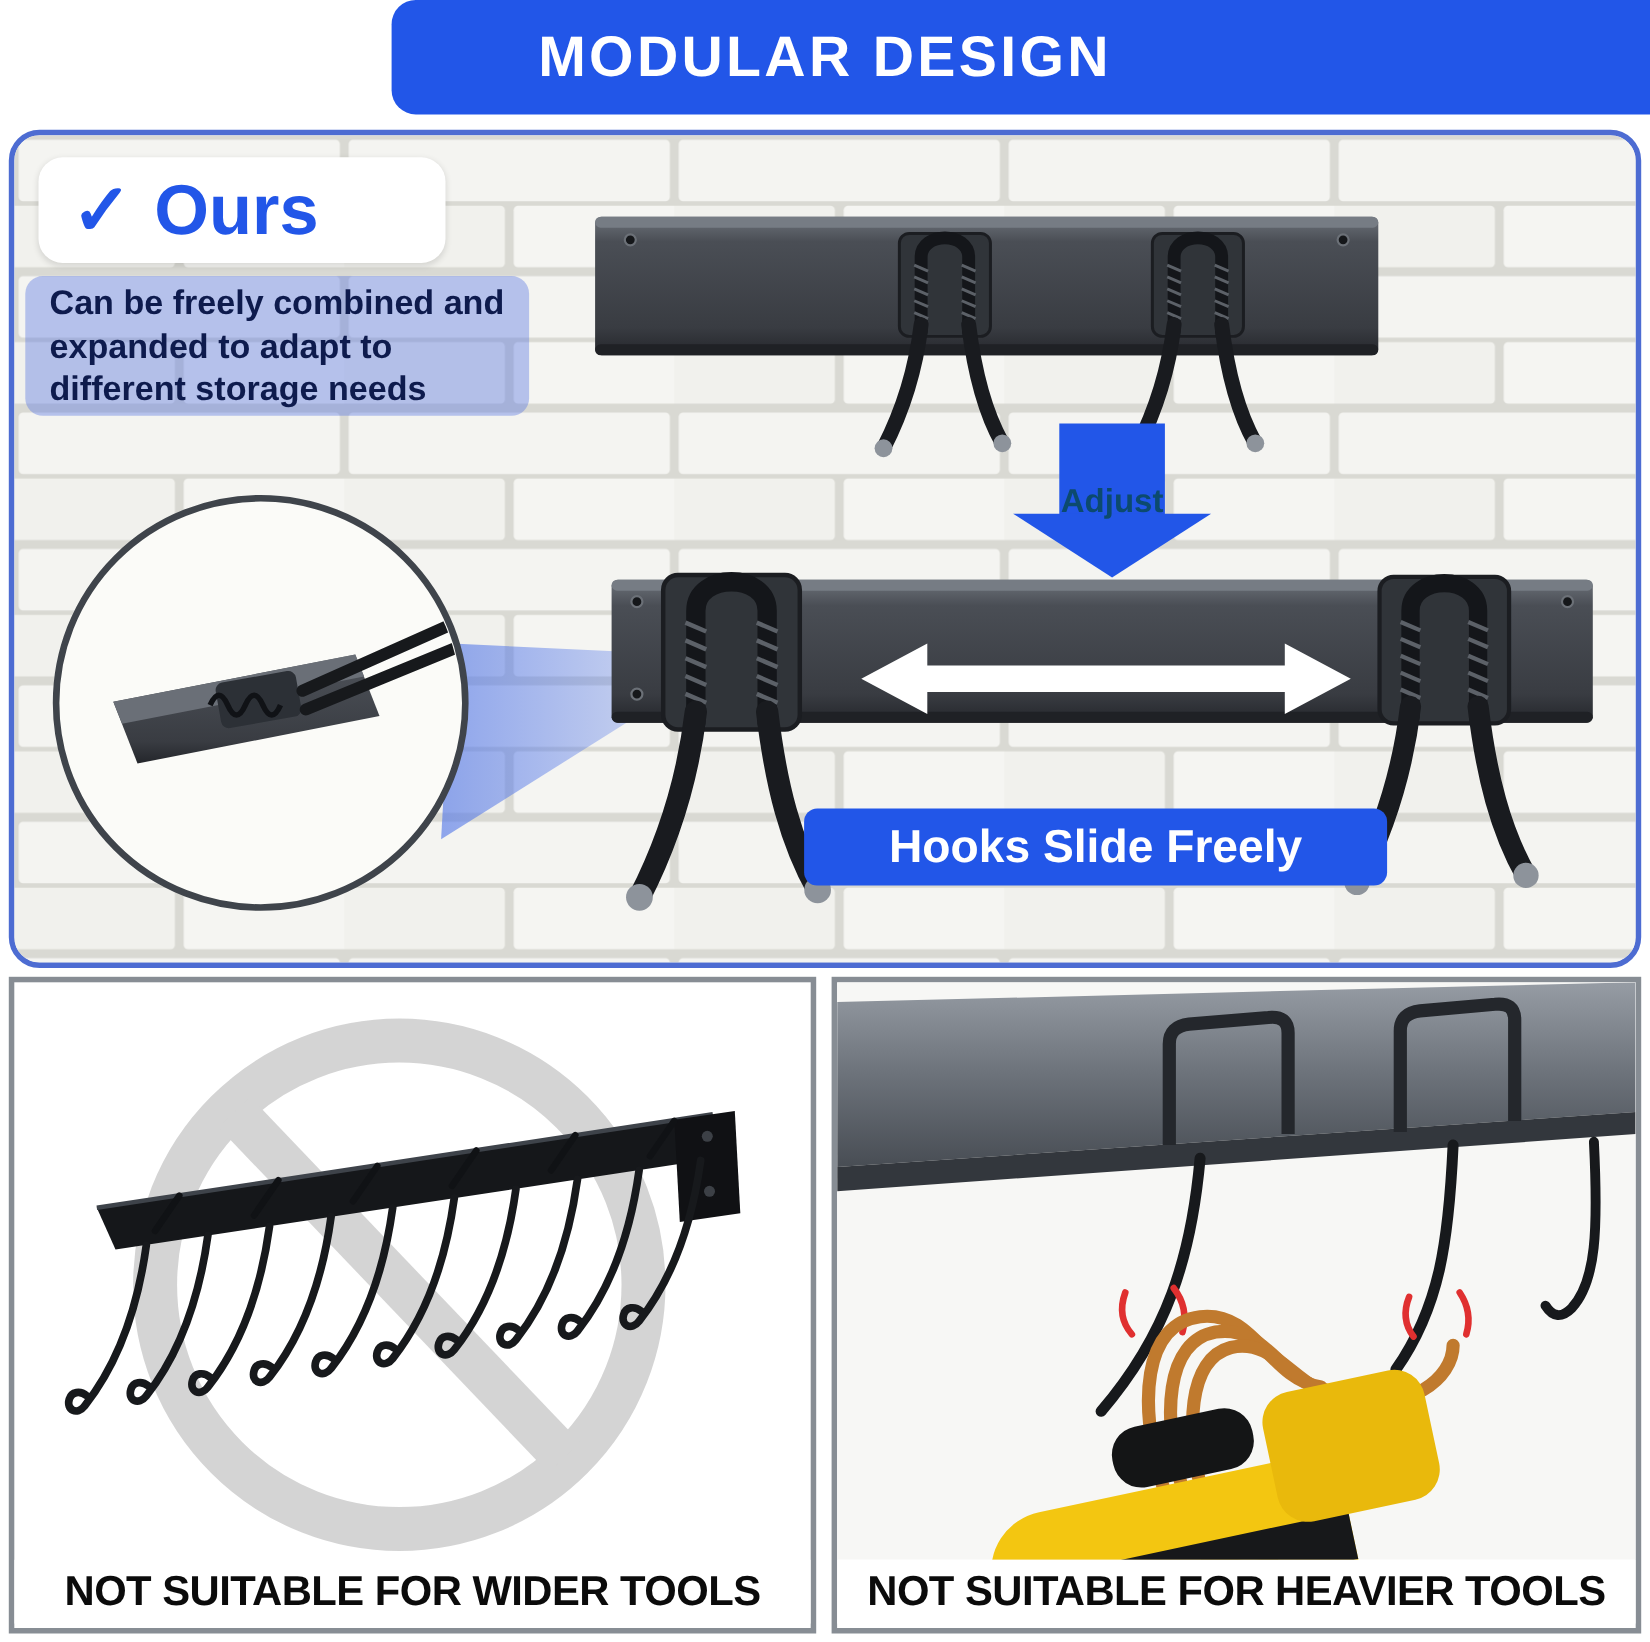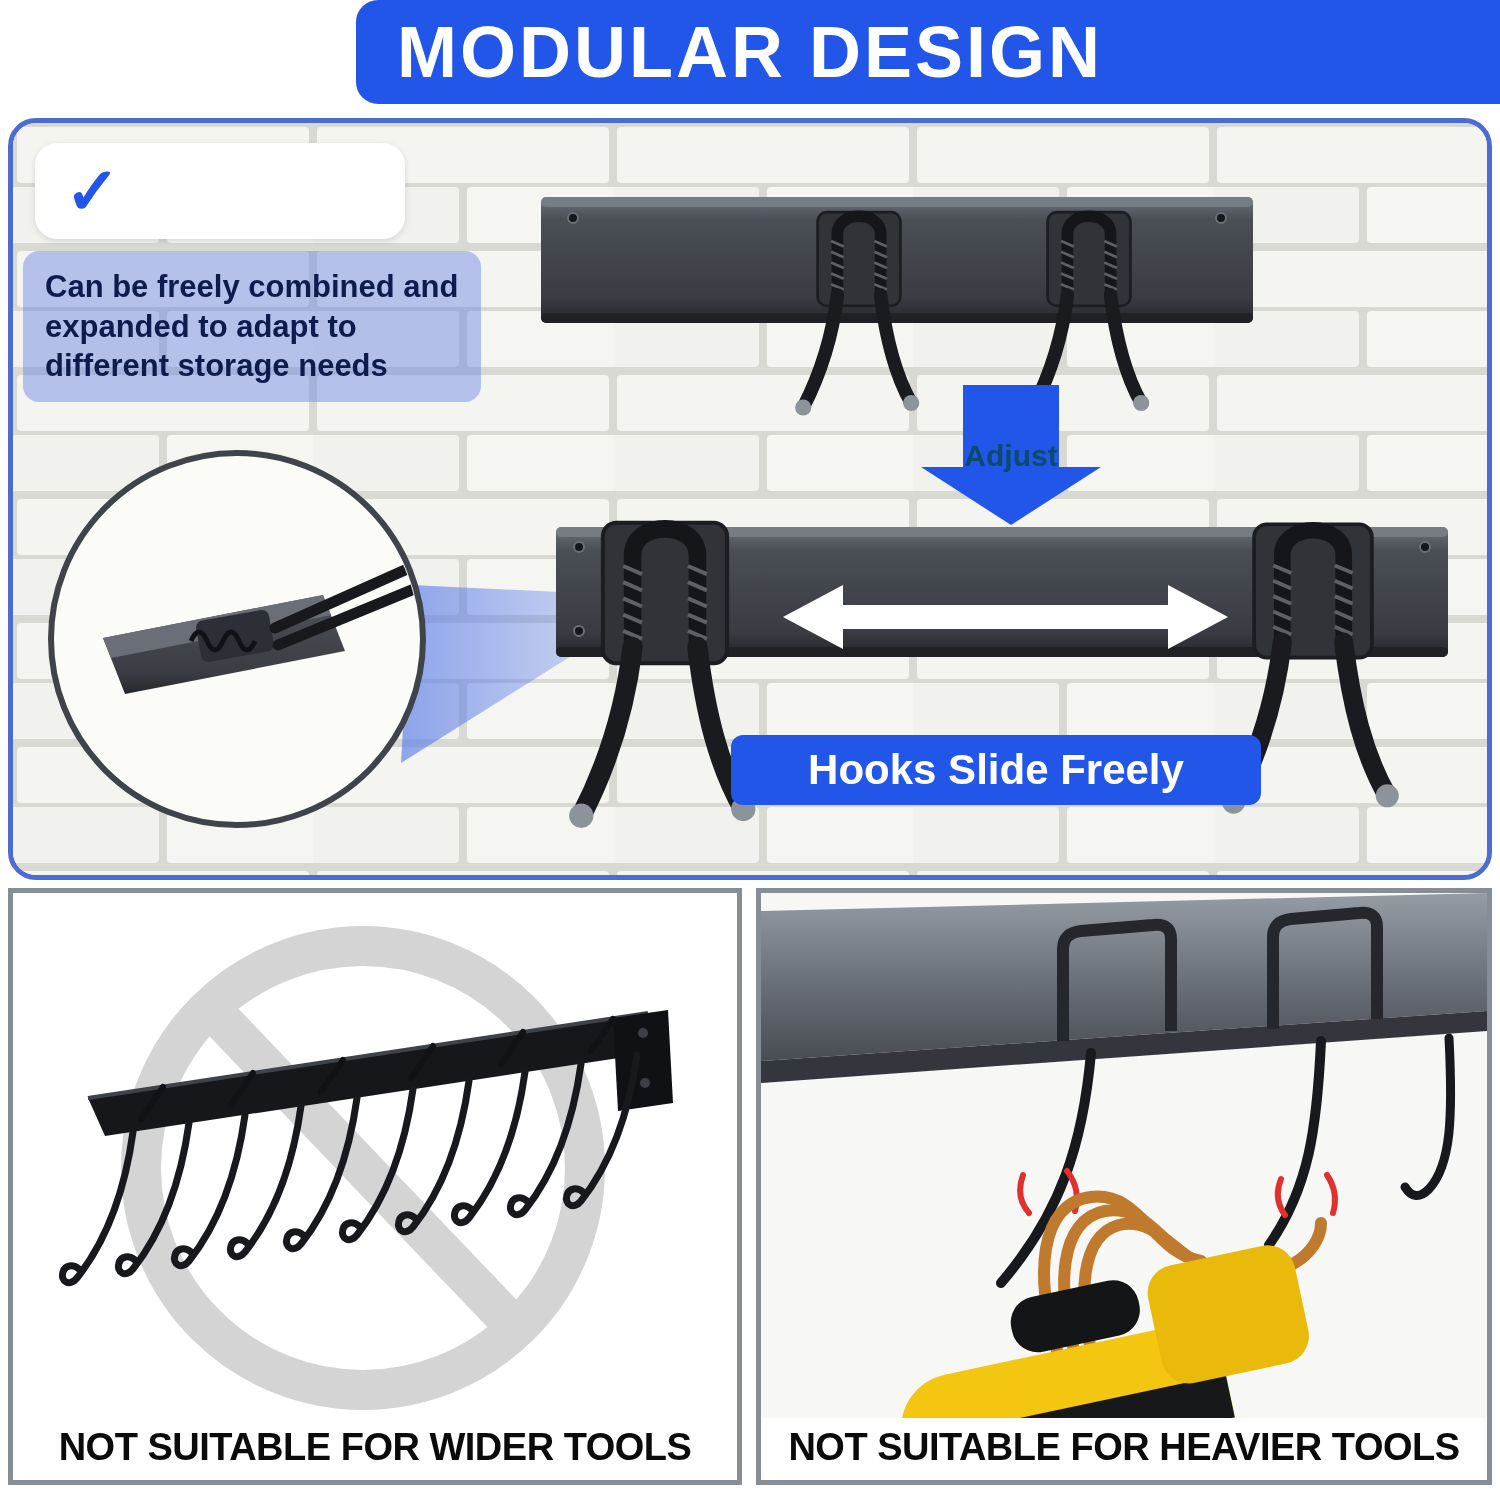--- a/index.html
+++ b/index.html
@@ -4,38 +4,38 @@
 <style>
   * { margin:0; padding:0; box-sizing:border-box; }
   html,body { width:1500px; height:1493px; overflow:hidden; background:#fff;
               font-family:"Liberation Sans", sans-serif; }
   .page { position:relative; width:1500px; height:1493px; background:#fff; }
 
   
   .top-bar { position:absolute; left:356px; top:0; right:0; height:104px;
              background:#2256e8; border-radius:22px 0 0 22px; }
   .page-title { position:absolute; left:0; top:0; right:0; height:104px; line-height:104px;
-                text-align:center; color:#fff; font-size:72px; font-weight:800;
+                text-align:center; color:#fff; font-size:52px; font-weight:800;
                 letter-spacing:3px; }
 
   
   .main-panel { position:absolute; left:8px; top:118px; width:1484px; height:762px;
                 border:5px solid #4d6cd2; border-radius:28px; overflow:hidden;
                 background:#f1f1ee; }
   .scene { position:absolute; left:0; top:0; width:1474px; height:752px; }
 
   .ours-badge { position:absolute; left:22px; top:20px; width:370px; height:96px;
                 background:#fff; border-radius:22px; display:flex; align-items:center;
                 gap:20px; padding-left:30px; box-shadow:0 2px 6px rgba(0,0,0,0.12); }
   .ours-check { color:#2256e8; font-size:66px; font-weight:900; line-height:1; }
   .ours-label { color:#2256e8; font-size:64px; font-weight:800; line-height:1; }
 
   .ours-desc { position:absolute; left:10px; top:128px; width:458px;
                background:rgba(92,122,226,0.42); border-radius:16px;
-               padding:16px 22px; font-size:31px; font-weight:700; color:#0e1b4d;
+               padding:4px 22px; font-size:31px; font-weight:700; color:#0e1b4d;
                line-height:1.28; }
 
   .adjust-label { position:absolute; left:933px; top:316px; width:130px;
                   text-align:center; color:#0c4a6e; font-size:30px; font-weight:700; }
 
   .slide-banner { position:absolute; left:718px; top:612px; width:530px; height:70px;
                   background:#2256e8; border-radius:12px; display:flex;
                   align-items:center; justify-content:center;text-align:center; }
   .slide-banner span { color:#fff; font-size:42px; font-weight:700; }
 
@@ -145,20 +145,21 @@
           <rect x="185" y="492" width="74" height="42" rx="7" fill="#2c3036" transform="rotate(-10 222 513)"></rect>
           <path d="M 430,430 L 262,505" stroke="#17191c" stroke-width="11" stroke-linecap="round"></path>
           <path d="M 428,455 L 265,522" stroke="#17191c" stroke-width="11" stroke-linecap="round"></path>
           <path d="M 178,518 q 8,-18 16,0 q 8,18 16,0 q 8,-18 16,0 q 8,18 16,0" stroke="#101216" stroke-width="5" fill="none"></path>
         </g>
       </g>
     </svg>
 
     <div class="ours-badge">
       <span class="ours-check">✓</span>
+      <span class="ours-label">Ours</span>
     </div>
 
     <div class="ours-desc">Can be freely combined and expanded to adapt to different storage needs</div>
 
     <div class="adjust-label">Adjust</div>
 
     <div class="slide-banner">
       <span>Hooks Slide Freely</span>
     </div>
   </section>

